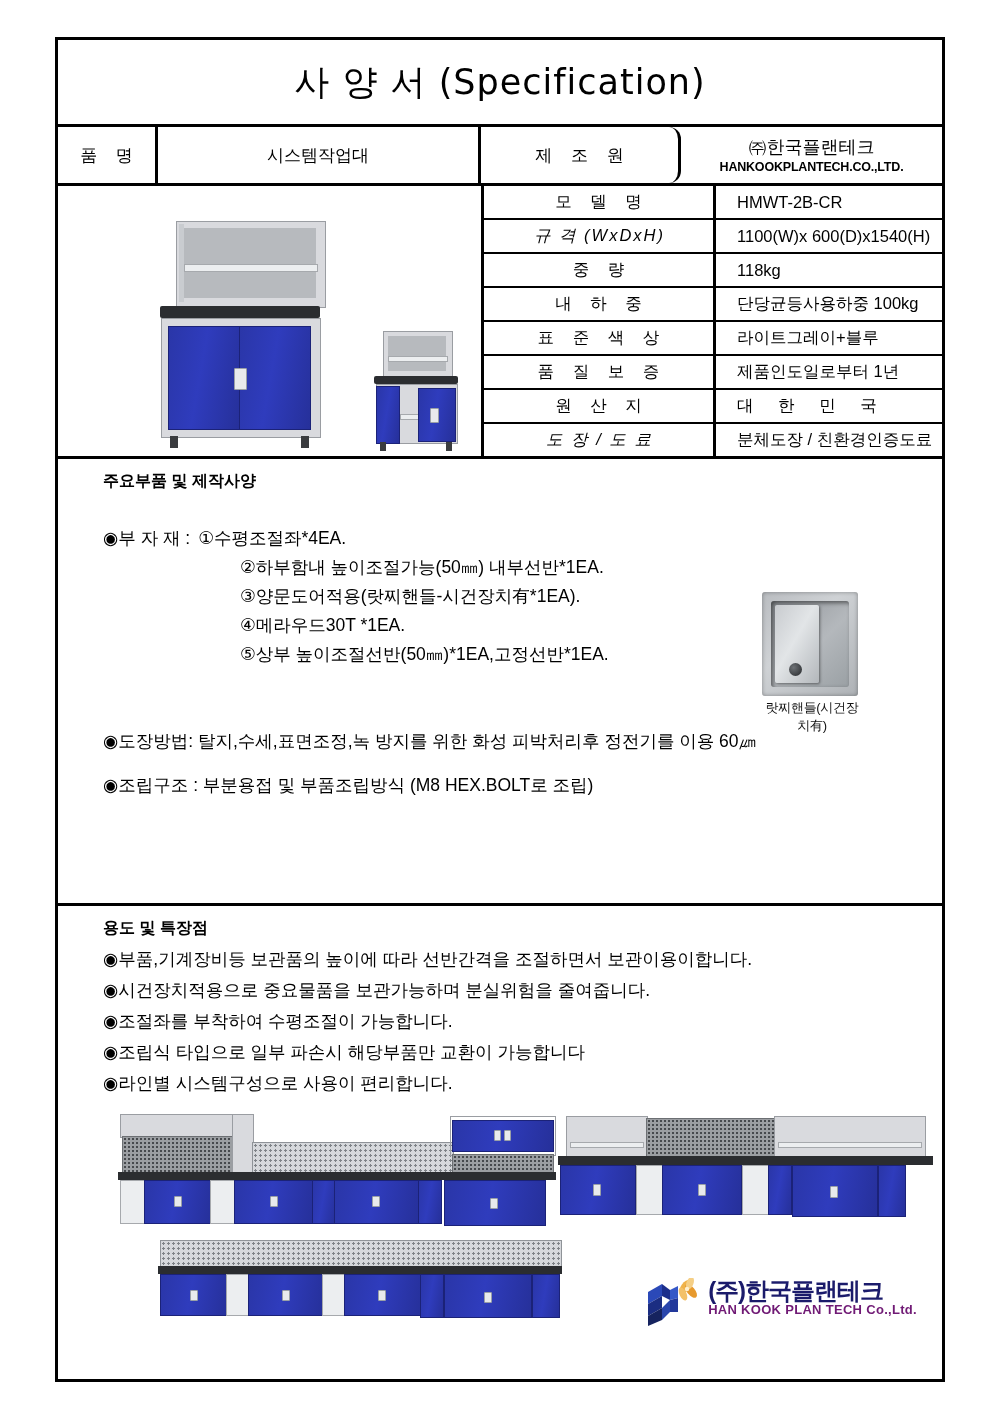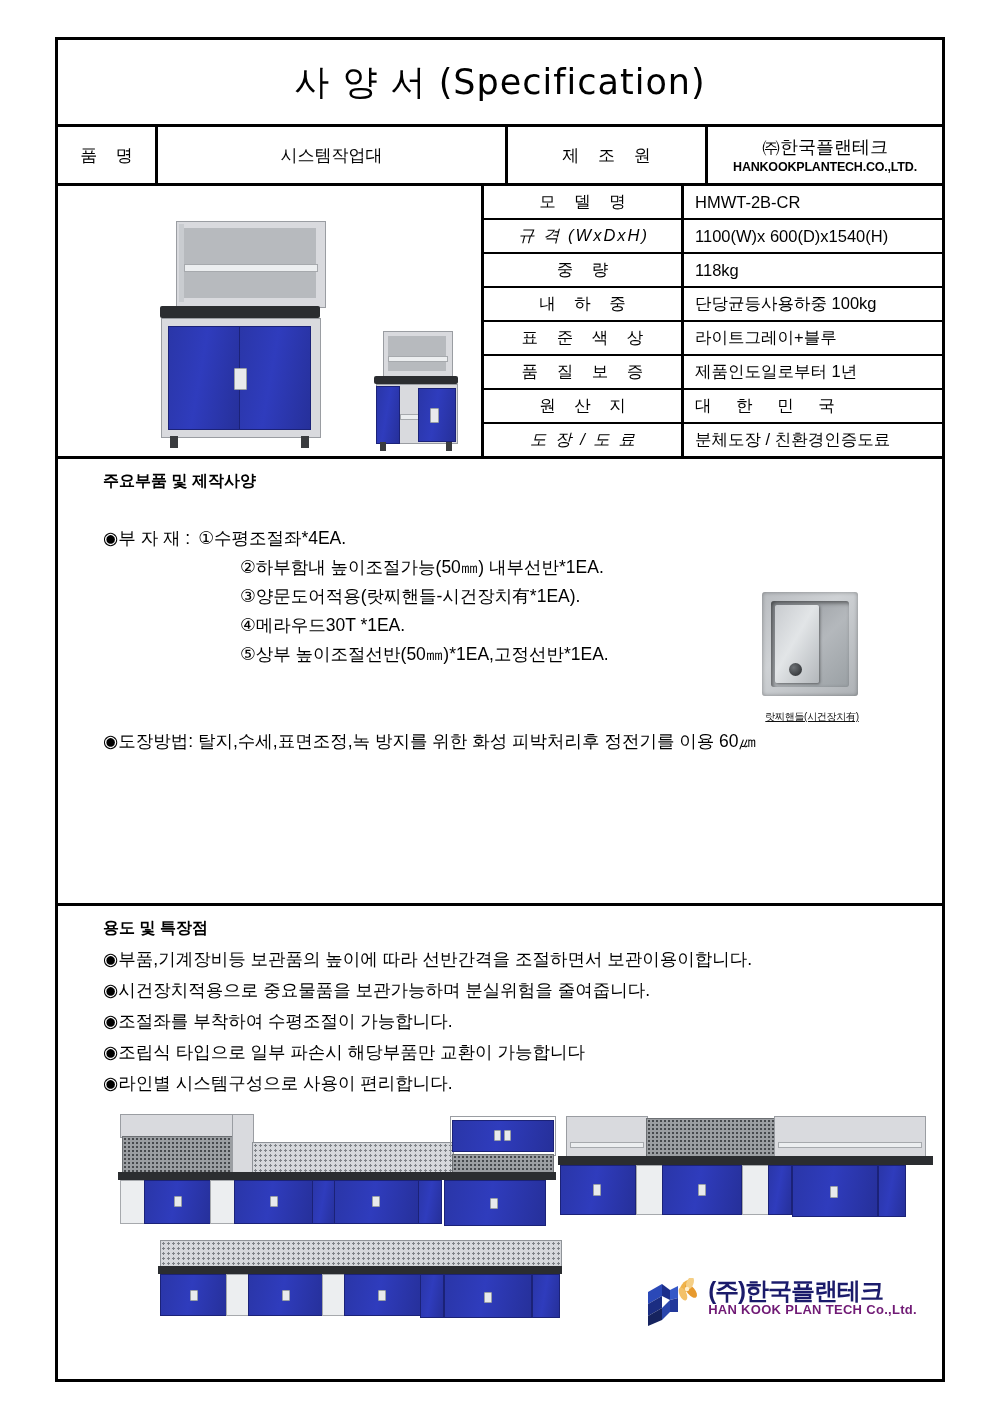--- a/index.html
+++ b/index.html
@@ -28,40 +28,40 @@
   .c-label{
     display:flex;align-items:center;justify-content:center;
     font-size:17px;letter-spacing:7px;text-indent:7px;
     box-sizing:border-box;
   }
   .c-val{
     display:flex;align-items:center;
     font-size:17px;box-sizing:border-box;
   }
   .r1-a{width:100px;border-right:3px solid #000;}
-  .r1-b{width:350px;border-right:3px solid #000;justify-content:center;}
-  .r1-c{width:200px;border-right:3px solid #000;}
+  .r1-b{width:323px;border-right:3px solid #000;justify-content:center;}
+  .r1-c{width:200px;border-right:3px solid #000;border-radius:12px;}
   .r1-d{flex:1;flex-direction:column;justify-content:center;align-items:center;}
   .maker-kr{font-size:18px;line-height:1.25;}
   .maker-en{font-size:12.5px;font-weight:bold;letter-spacing:-0.2px;margin-top:2px;}
 
   
   .block2{display:flex;border-bottom:3px solid #000;height:270px;}
   .imgcell{width:423px;border-right:3px solid #000;position:relative;overflow:hidden;}
   .spectable{flex:1;display:flex;flex-direction:column;}
   .spec-row{display:flex;height:33.75px;border-bottom:2px solid #000;}
   .spec-row:last-child{border-bottom:none;}
   .spec-k{
-    width:200px;border-right:3px solid #000;box-sizing:border-box;
+    width:232px;border-right:3px solid #000;box-sizing:border-box;
     display:flex;align-items:center;justify-content:center;
     font-size:16.5px;letter-spacing:7px;text-indent:7px;
   }
   .spec-k.tight{letter-spacing:2px;text-indent:2px;font-style:italic;}
   .spec-v{
-    flex:1;display:flex;align-items:center;padding-left:11px;
+    flex:1;display:flex;align-items:center;padding-left:21px;
     font-size:16.5px;box-sizing:border-box;
   }
   .spec-v.spaced{letter-spacing:10px;}
 
   
   .sec3{border-bottom:3px solid #000;padding:8px 0 10px 0;position:relative;height:447px;box-sizing:border-box;}
   .sec-head{font-size:16px;font-weight:bold;margin:4px 0 8px 45px;}
   .b-line{font-size:17.5px;margin:0 0 4px 45px;white-space:nowrap;}
   .sub-line{font-size:17.5px;margin:0 0 5px 182px;white-space:nowrap;}
   .gap{height:26px;}
@@ -83,21 +83,21 @@
   }
   .handle-lever{
     position:absolute;left:13px;top:13px;width:44px;bottom:13px;border-radius:2px;
     background:linear-gradient(120deg,#c8cbcf 0%,#e2e5e7 45%,#b3b7bb 100%);
     box-shadow:1px 1px 3px rgba(0,0,0,.45);
   }
   .handle-key{
     position:absolute;left:27px;bottom:20px;width:13px;height:13px;border-radius:50%;
     background:radial-gradient(circle at 35% 35%,#6e7276,#232528);
   }
-  .handle-cap{font-size:10px;margin-top:14px;letter-spacing:-0.3px;color:#111;text-decoration:underline;}
+  .handle-cap{font-size:13px;margin-top:3px;letter-spacing:-0.3px;color:#111;}
 
   
   .sec4{padding:8px 0 0 0;position:relative;height:auto;}
   .u-line{font-size:17.5px;margin:0 0 7px 45px;white-space:nowrap;}
 
   
   .gallery{position:relative;height:250px;margin-top:6px;}
   .logo{
     position:absolute;right:25px;bottom:22px;display:flex;align-items:flex-start;gap:8px;
   }
@@ -220,20 +220,21 @@
       <div style="font-size:17.5px;margin-left:8px;white-space:nowrap;">①수평조절좌*4EA.</div>
     </div>
     <div class="sub-line">②하부함내 높이조절가능(50㎜) 내부선반*1EA.</div>
     <div class="sub-line">③양문도어적용(랏찌핸들-시건장치有*1EA).</div>
     <div class="sub-line">④메라우드30T *1EA.</div>
     <div class="sub-line">⑤상부 높이조절선반(50㎜)*1EA,고정선반*1EA.</div>
 
     <div style="height:58px;"></div>
 
     <div class="paint-cont">◉도장방법: 탈지,수세,표면조정,녹 방지를 위한 화성 피박처리후 정전기를 이용 60㎛</div>
+    <div class="b-line" style="margin-top:20px;">◉조립구조 : 부분용접 및 부품조립방식 (M8 HEX.BOLT로 조립)</div>
 
     <div class="handle-photo">
       <div class="handle-img">
         <div class="handle-recess"></div>
         <div class="handle-lever"></div>
         <div class="handle-key"></div>
       </div>
       <div class="handle-cap">랏찌핸들(시건장치有)</div>
     </div>
   </div>

